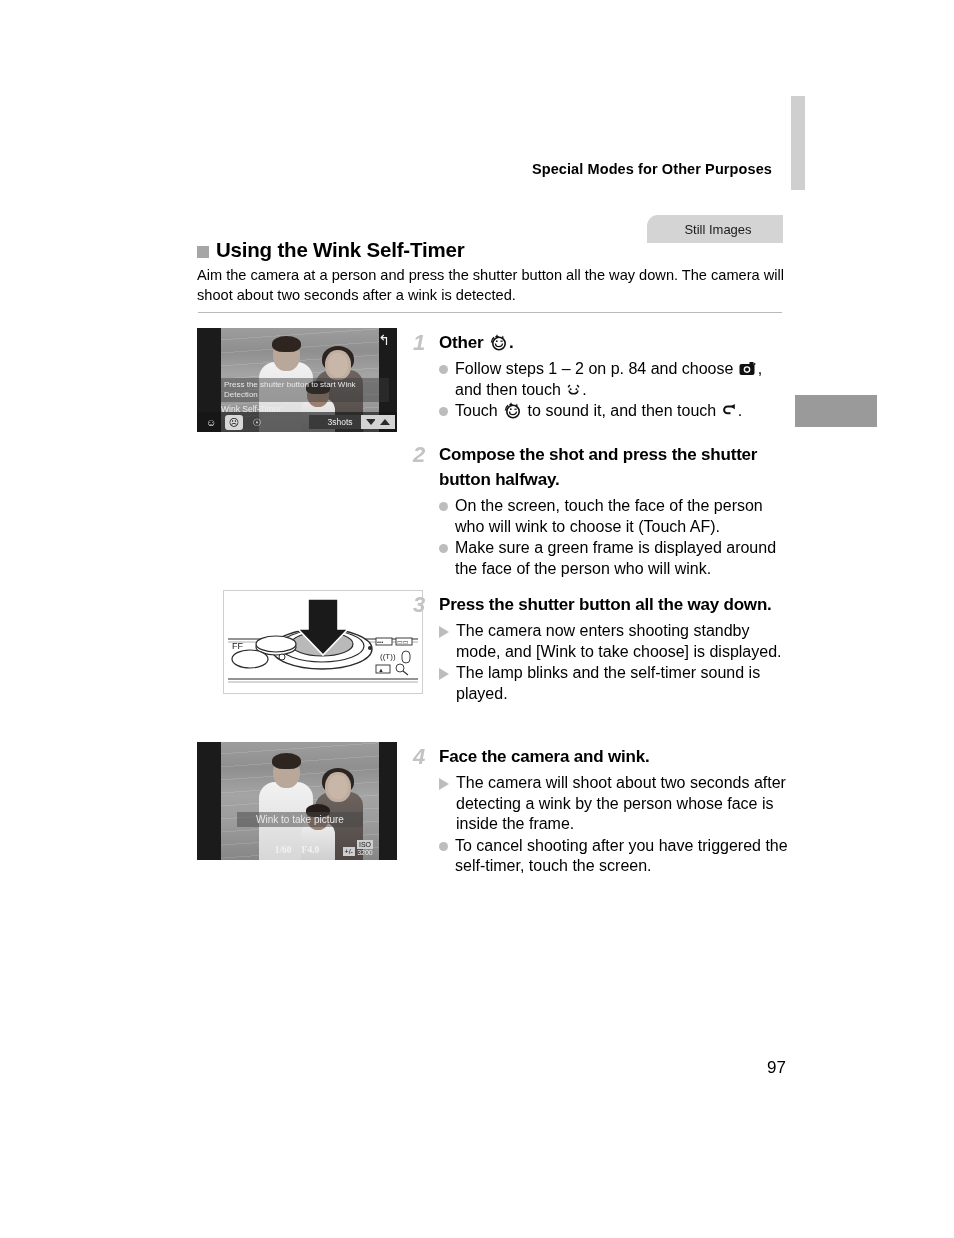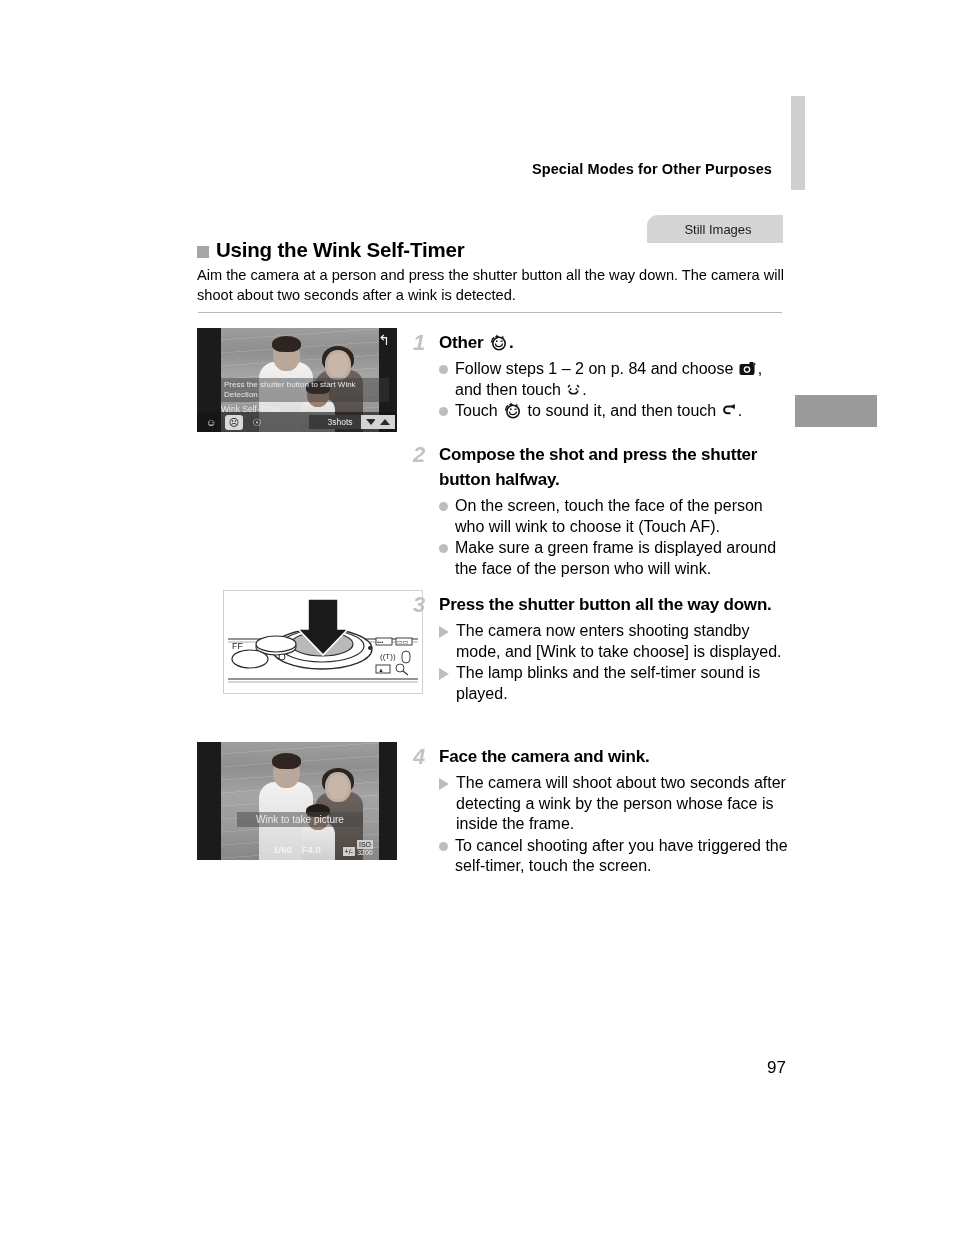--- a/index.html
+++ b/index.html
@@ -149,21 +149,21 @@
 
   
   .lcd-hint {
     position: absolute; left: 40px; right: 34px; top: 64px;
     text-align: center; font-size: 10px; color: #e9e9e9;
     background: rgba(70,70,70,.5); padding: 2px 0;
   }
   .lcd-expo {
     position: absolute; left: 0; right: 0; bottom: 5px;
     display: flex; align-items: center; justify-content: center; gap: 10px;
-    font-size: 9.5px; color: #f2f2f2; font-weight: bold;
+    font-size: 9.5px; color: #f2f2f2; font-weight: bold; font-family: Liberation Serif, serif;
   }
   .iso-box {
     position: absolute; right: 24px; bottom: 4px;
     display: flex; gap: 2px; align-items: flex-end;
   }
   .iso-chip { background:#cfcfcf; color:#111; font-size:7px; padding:0 2px; line-height:9px; }
 
   
   .camfig {
     width: 200px; height: 104px; background: #fff;

